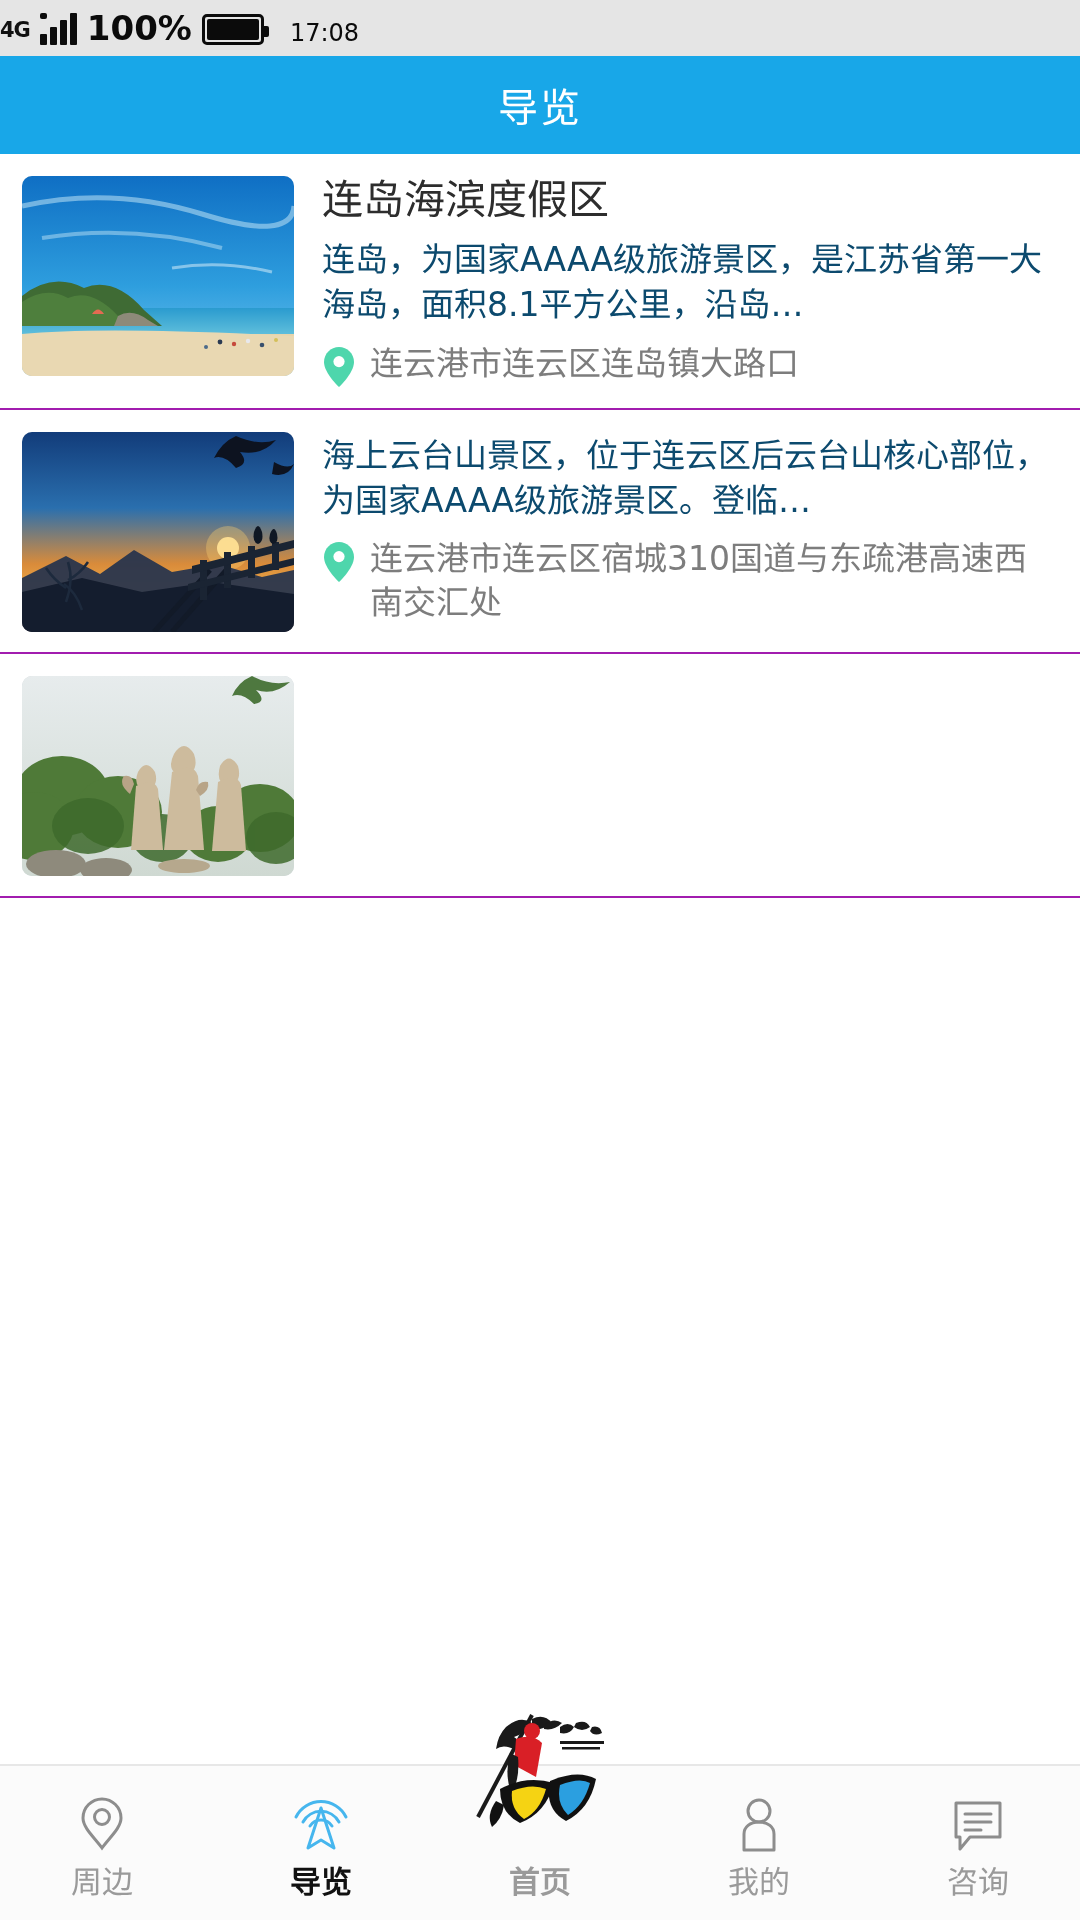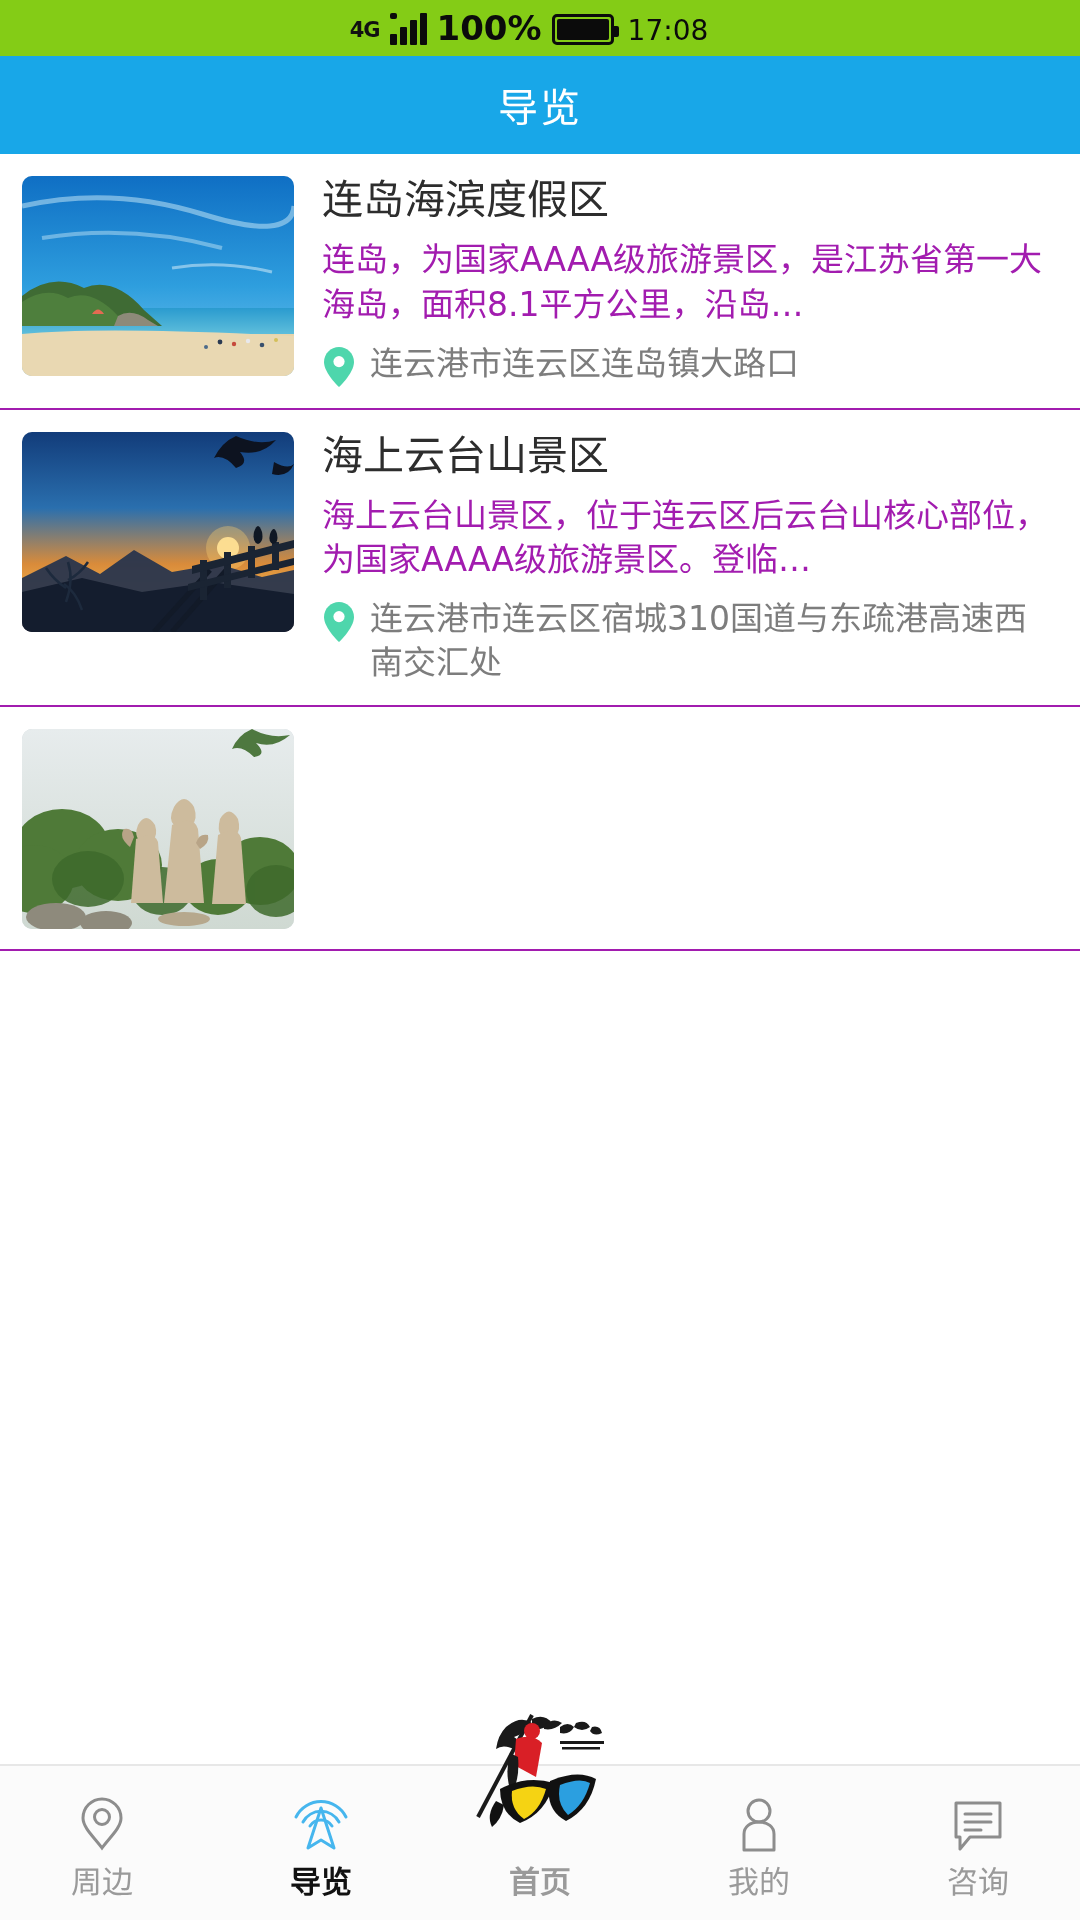--- a/index.html
+++ b/index.html
@@ -7,43 +7,43 @@
   html, body {
     width:1080px; height:1920px;
     background:#ffffff;
     font-family:"DejaVu Sans","Liberation Sans",sans-serif;
     overflow:hidden;
   }
   #app { position:relative; width:1080px; height:1920px; background:#ffffff; display:flex; flex-direction:column; }
 
   
   .statusbar {
-    height:56px; background:#84cc16; flex:0 0 56px;
-    display:flex; align-items:center; justify-content:center;
+    height:56px; background:#e5e5e5; flex:0 0 56px;
+    display:flex; align-items:center; justify-content:flex-start;
     padding-right:22px; color:#000;
   }
   .sb-group { display:flex; align-items:flex-end; gap:10px; }
   .net-label { font-size:21px; font-weight:700; letter-spacing:-1px; line-height:1; padding-bottom:4px; color:#111; }
   .signal { display:flex; align-items:flex-end; gap:3px; height:32px; }
   .signal i { display:block; width:7px; background:#0b0b0b; border-radius:1px; }
   .signal i:nth-child(1){ height:11px; }
   .signal i:nth-child(2){ height:18px; }
   .signal i:nth-child(3){ height:25px; }
   .signal i:nth-child(4){ height:32px; }
   .sig-dot { position:relative; width:7px; height:32px; }
   .sig-dot b { position:absolute; bottom:0; left:0; width:7px; height:11px; background:#0b0b0b; border-radius:1px; display:block; }
   .sig-dot s { position:absolute; top:0; left:0; width:7px; height:6px; background:#0b0b0b; border-radius:2px; display:block; text-decoration:none; }
   .batt-pct { font-size:34px; font-weight:700; line-height:1; color:#0b0b0b; }
   .batt {
     width:62px; height:31px; border:3px solid #0b0b0b; border-radius:5px;
     position:relative; display:flex; align-items:center; padding:2px;
   }
   .batt::after { content:""; position:absolute; right:-8px; top:9px; width:5px; height:11px; background:#0b0b0b; border-radius:0 2px 2px 0; }
   .batt-fill { height:100%; width:100%; background:#0b0b0b; border-radius:2px; }
-  .clock { font-size:28px; line-height:1; color:#0b0b0b; margin-left:4px; }
+  .clock { font-size:24px; line-height:1; color:#0b0b0b; margin-left:16px; }
 
   
   .titlebar {
     flex:0 0 98px; background:#18A7E8;
     display:flex; align-items:center; justify-content:center;
   }
   .titlebar h1 { color:#ffffff; font-size:40px; font-weight:400; letter-spacing:2px; }
 
   
   .list { flex:1 1 auto; background:#ffffff; overflow:hidden; }
@@ -55,21 +55,21 @@
     flex:0 0 272px; height:200px; border-radius:10px; overflow:hidden;
     margin-right:28px; position:relative; background:#cfd6da;
   }
   .thumb svg { display:block; width:100%; height:100%; }
   .body { flex:1 1 auto; min-width:0; padding-top:2px; }
   .name {
     font-size:41px; color:#2d2d2d; font-weight:400; line-height:1.12;
     margin-bottom:14px; white-space:nowrap;
   }
   .desc {
-    font-size:33px; color:#a21caf; line-height:1.36; font-weight:400;
+    font-size:33px; color:#0c4a6e; line-height:1.36; font-weight:400;
     max-height:92px; overflow:hidden;
   }
   .addr-row { display:flex; align-items:flex-start; margin-top:14px; }
   .pin { flex:0 0 40px; width:40px; height:46px; margin-right:8px; padding-top:4px; }
   .pin svg { display:block; }
   .addr { font-size:33px; color:#7d7d7d; line-height:1.33; font-weight:400; }
 
   
   .filler { flex:1 1 auto; background:#ffffff; }
 
@@ -209,21 +209,20 @@
           </g>
           <g stroke="#1d2a3d" stroke-width="2.5" fill="none">
             <path d="M44 170 q8 -22 2 -40"></path>
               <path d="M46 148 q12 -6 20 -18"></path>
             <path d="M44 156 q-12 -8 -20 -20"></path>
               <path d="M60 178 q-6 -18 -18 -26"></path>
           </g>
         </svg>
       </div>
       <div class="body">
-        <div class="name">海上云台山景区</div>
         <div class="desc">海上云台山景区，位于连云区后云台山核心部位，为国家AAAA级旅游景区。登临…</div>
         <div class="addr-row">
           <span class="pin">
             <svg width="34" height="42" viewBox="0 0 34 42">
               <path d="M17 1C8.7 1 2 7.7 2 16c0 11 15 25 15 25s15-14 15-25C32 7.7 25.3 1 17 1z" fill="#4ED6AC"></path>
               <circle cx="17" cy="15.6" r="5.6" fill="#ffffff"></circle>
             </svg>
           </span>
           <span class="addr">连云港市连云区宿城310国道与东疏港高速西南交汇处</span>
         </div>

